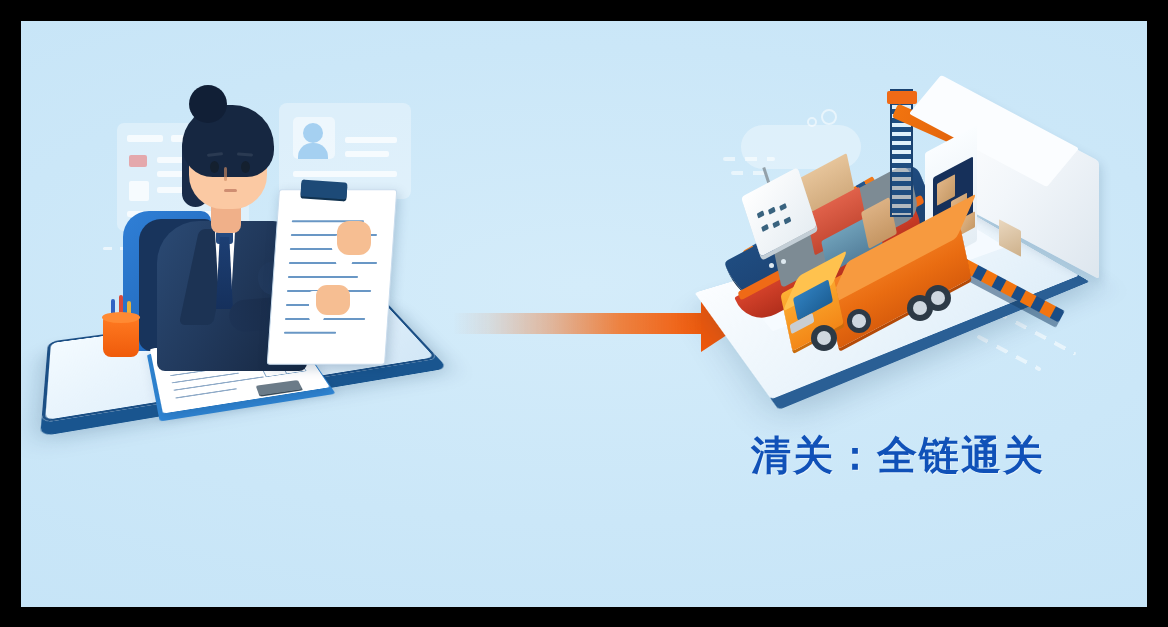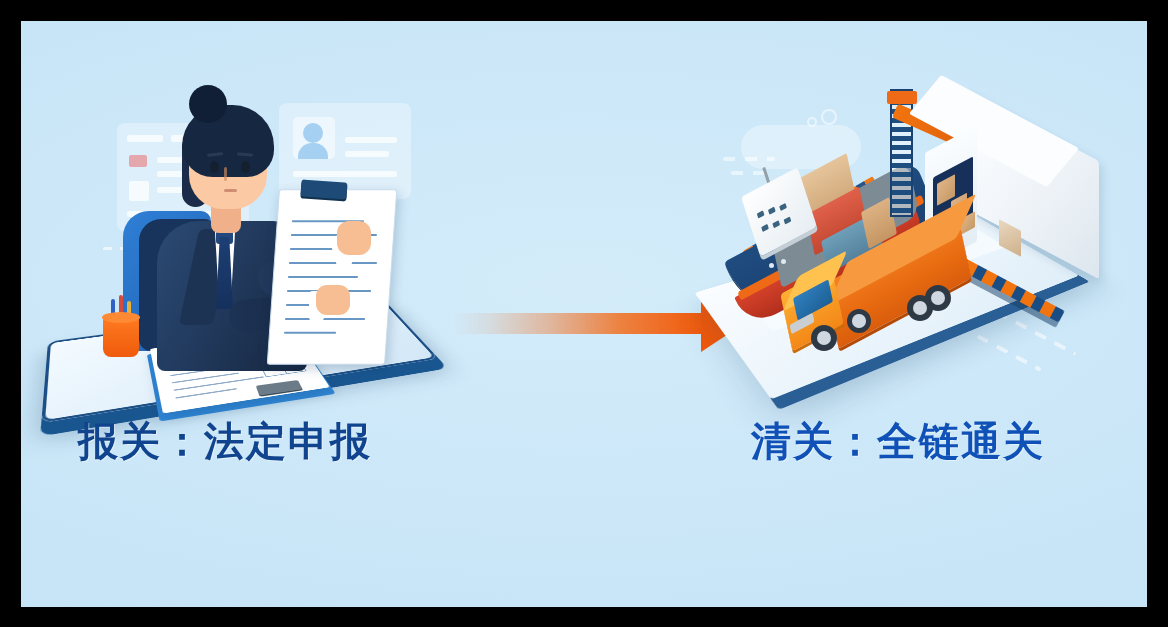--- a/index.html
+++ b/index.html
@@ -46,21 +46,21 @@
   }
 
   
   .label{
     position:absolute; font-size:40px; font-weight:900; letter-spacing:2px;
     color:#11448e;
     text-shadow:1px 1px 0 rgba(255,255,255,.45);
     white-space:nowrap;
   }
   .label-left{ left:57px; top:393px; }
-  .label-right{ left:730px; top:393px; color:#1051b8; }
+  .label-right{ left:730px; top:407px; color:#1051b8; }
 
   
   .scene-left{ position:absolute; left:40px; top:40px; width:400px; height:345px; }
 
   .ghost-card{ position:absolute; background:rgba(255,255,255,.33); border-radius:7px; }
   .gc-lines{ position:absolute; background:rgba(255,255,255,.72); border-radius:2px; }
   .gc-red{ position:absolute; background:rgba(233,120,120,.6); border-radius:2px; }
 
   .dashline{ position:absolute; height:3px; background:repeating-linear-gradient(90deg, rgba(255,255,255,.62) 0 9px, transparent 9px 17px); border-radius:2px;}
 
@@ -485,17 +485,16 @@
     <div class="wheel" style="left:196px;top:232px;width:26px;height:26px;"></div>
     <div class="wheel" style="left:214px;top:222px;width:26px;height:26px;"></div>
     <div class="tr-cab"></div>
     <div class="tr-cab-top"></div>
     <div class="tr-win"></div>
     <div class="tr-grille"></div>
     <div class="wheel" style="left:100px;top:262px;width:26px;height:26px;"></div>
     <div class="wheel" style="left:136px;top:246px;width:24px;height:24px;"></div>
   </div>
 
-  <div class="label label-left">报关：法定申报</div>
   <div class="label label-right">清关：全链通关</div>
 
  </div>
 </div>
 
 </body></html>

